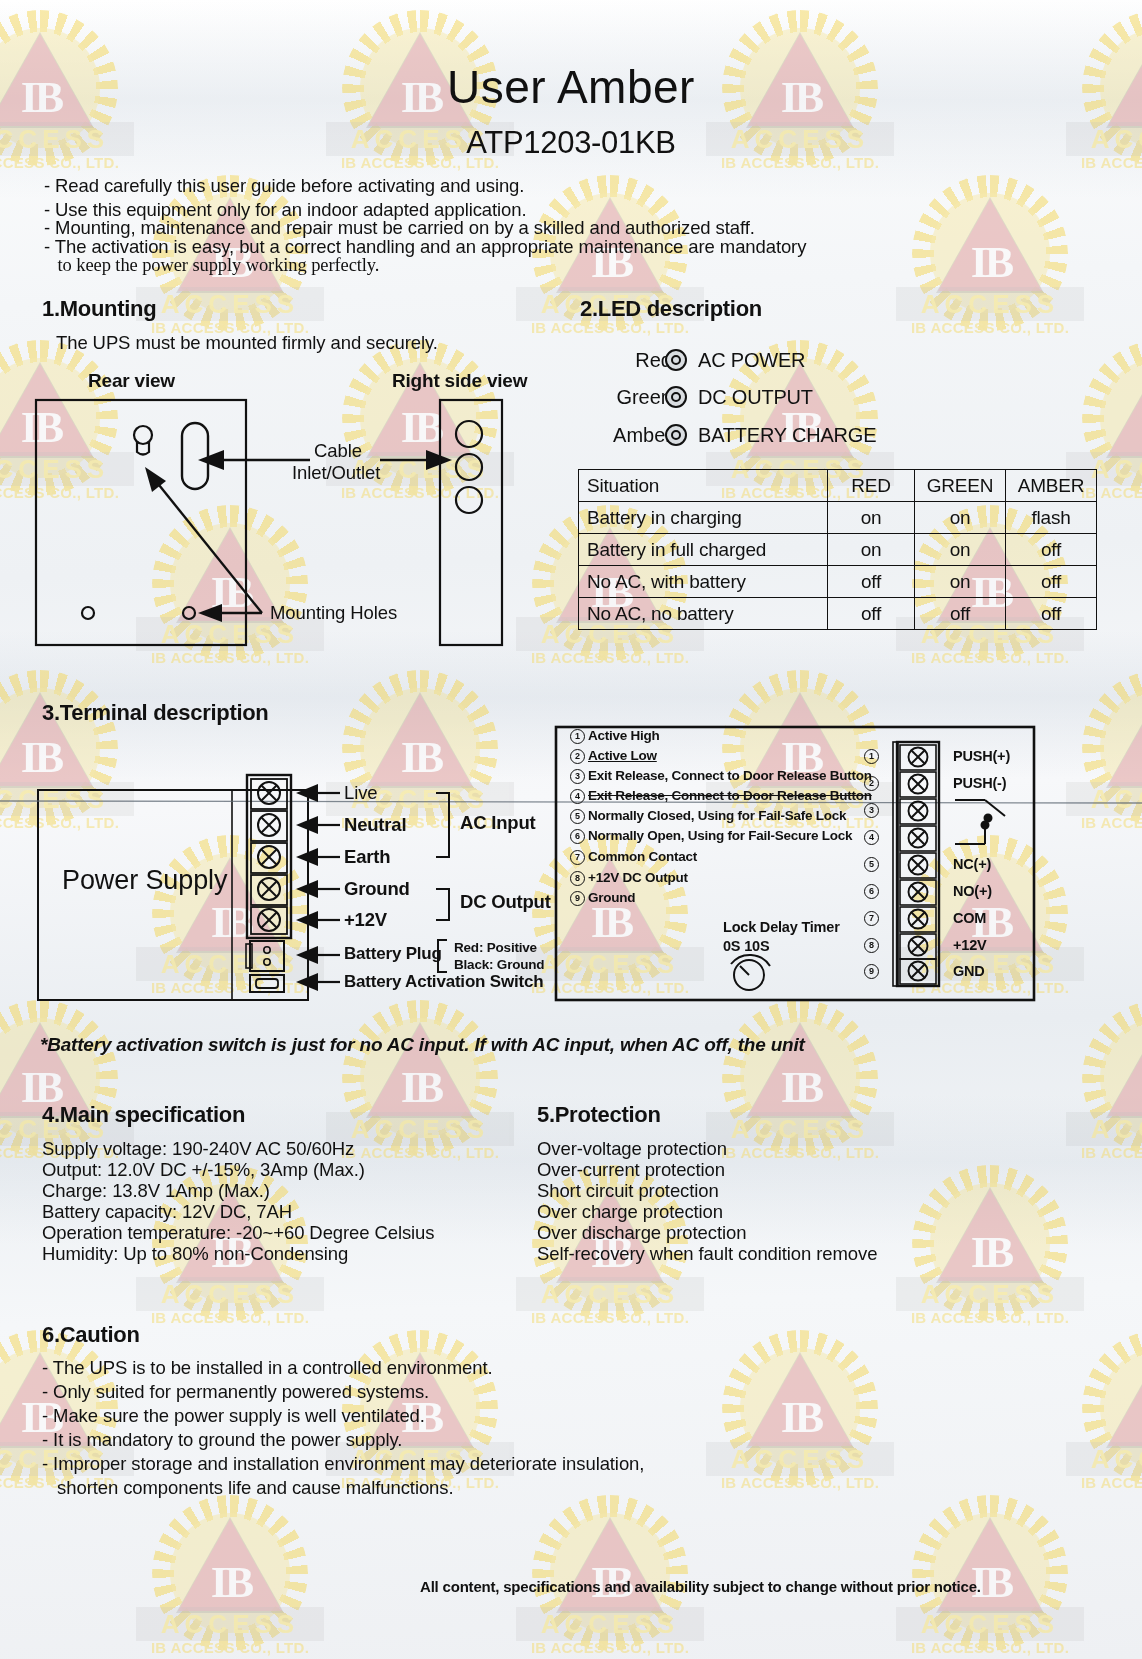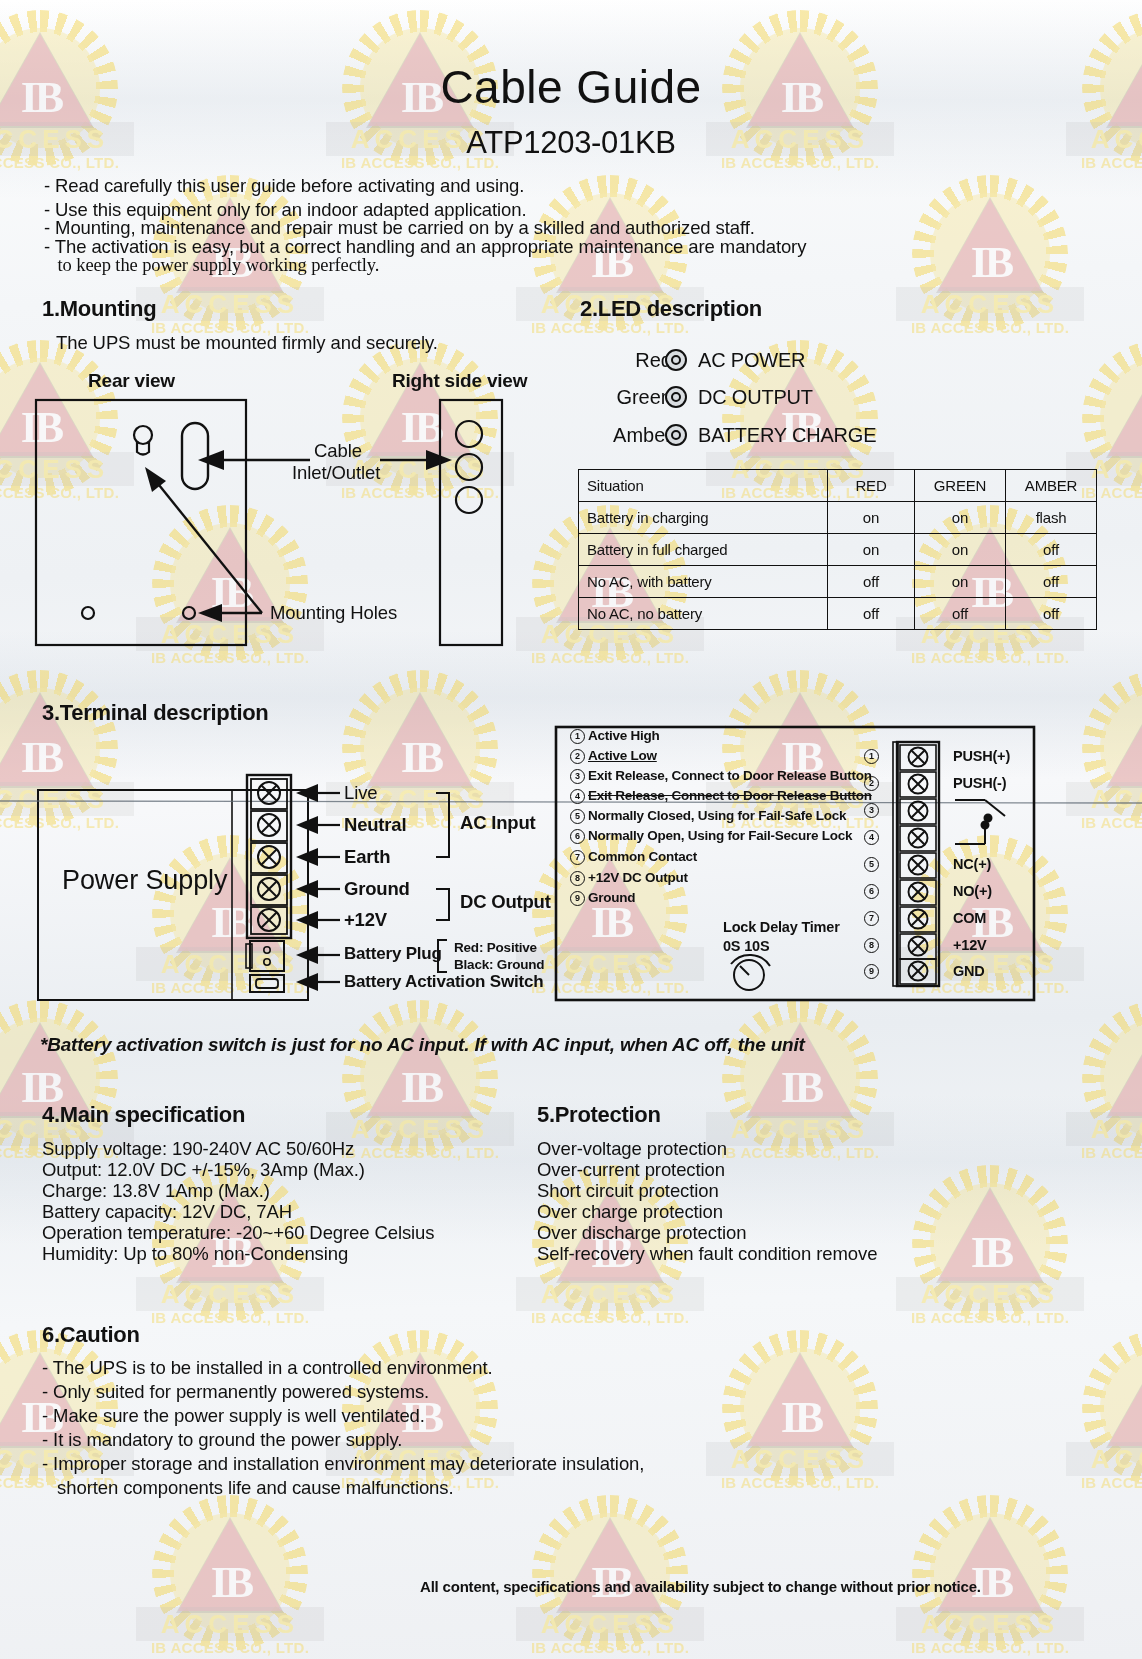--- a/index.html
+++ b/index.html
@@ -81,21 +81,21 @@
   .ital{position:absolute;font-size:19px;font-style:italic;font-weight:600;letter-spacing:-.2px;white-space:pre;line-height:30px;}
   .cap{position:absolute;font-size:19px;font-weight:bold;letter-spacing:-.2px;}
   svg{position:absolute;left:0;top:0;overflow:visible;}
   
   .ledrow{position:absolute;font-size:20px;letter-spacing:-.2px;}
   .ledlbl{position:absolute;font-size:20px;text-align:right;width:90px;}
   .leddot{position:absolute;width:22px;height:22px;border-radius:50%;border:2.5px solid #111;
           box-sizing:border-box;background:#d9dde1;}
   .leddot:after{content:"";position:absolute;left:4px;top:4px;right:4px;bottom:4px;border-radius:50%;border:2px solid #111;}
   
-  table.led{position:absolute;border-collapse:collapse;font-size:15px;padding-left:20px;}
+  table.led{position:absolute;border-collapse:collapse;font-size:19px;padding-left:20px;}
   table.led td{border:1.6px solid #111;padding:3px 8px;height:25px;text-align:center;letter-spacing:-.2px;background:transparent;}
   table.led td.sit{text-align:left;width:232px;}
   
   .tnum{position:absolute;font-size:13.5px;font-weight:bold;letter-spacing:-.25px;white-space:nowrap;}
   .circ{display:inline-block;width:13px;height:13px;border:1.3px solid #111;border-radius:50%;
         font-size:9px;line-height:12px;text-align:center;font-weight:bold;margin-right:3px;vertical-align:1px;}
   .tlbl{position:absolute;font-size:14.5px;font-weight:bold;letter-spacing:-.2px;}
   .tidx{position:absolute;font-size:11px;}
   .strike{text-decoration:line-through;}
   .footer{position:absolute;font-size:15px;font-weight:bold;letter-spacing:-.2px;text-align:center;}
@@ -453,21 +453,21 @@
       <div class="tri"></div>
       <div class="hb">IB</div>
       <div class="bar"></div>
       <div class="accs">ACCESS</div>
       <div class="sub">IB ACCESS CO., LTD.</div>
     </div>
   </div>
 
 <div id="content">
 
-  <div class="ttl" style="top:60px;">Cable Guide</div>
+  <div class="ttl" style="top:60px;">User Amber</div>
   <div class="sub-ttl" style="top:125px;">ATP1203-01KB</div>
 
   <div class="intro" style="top:197px;">- Use this equipment only for an indoor adapted application.</div>
   <div class="intro" style="top:173px;">- Read carefully this user guide before activating and using.</div>
   <div class="intro" style="top:215px;">- Mounting, maintenance and repair must be carried on by a skilled and authorized staff.</div>
   <div class="intro" style="top:234px;">- The activation is easy, but a correct handling and an appropriate maintenance are mandatory</div>
   <div class="intro" style="top:253px;font-family:Liberation Serif, serif;">   to keep the power supply working perfectly.</div>
 
   <div class="h2" style="left:42px;top:296px;">1.Mounting</div>
   <div class="p" style="left:56px;top:332px;">The UPS must be mounted firmly and securely.</div>

